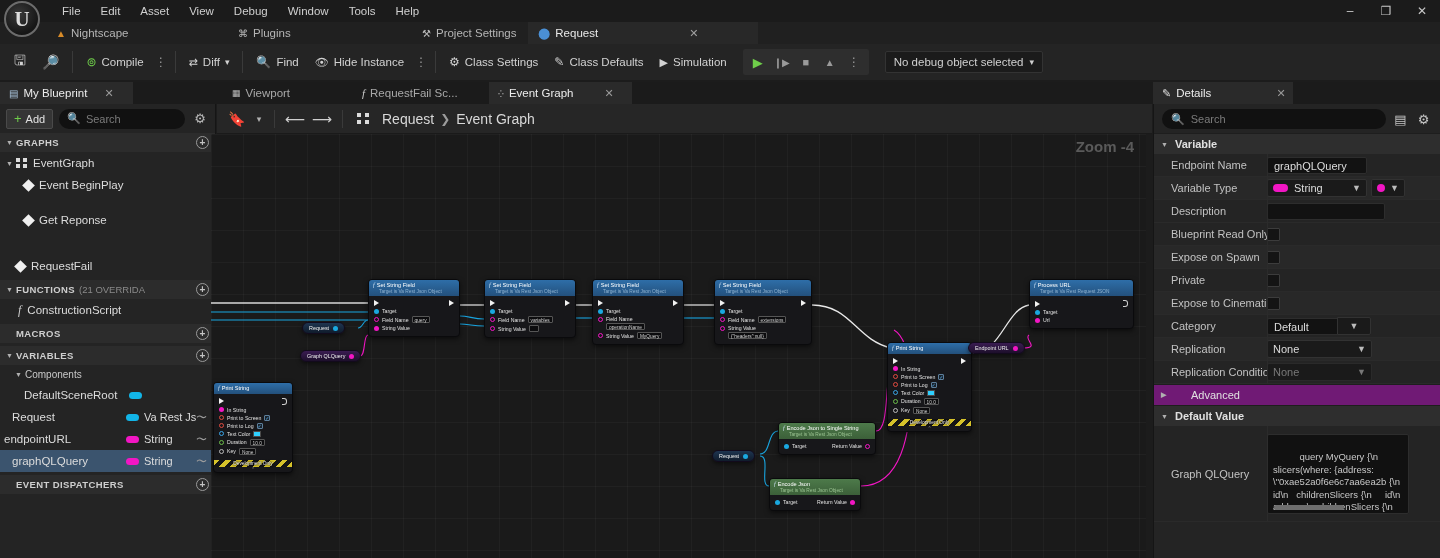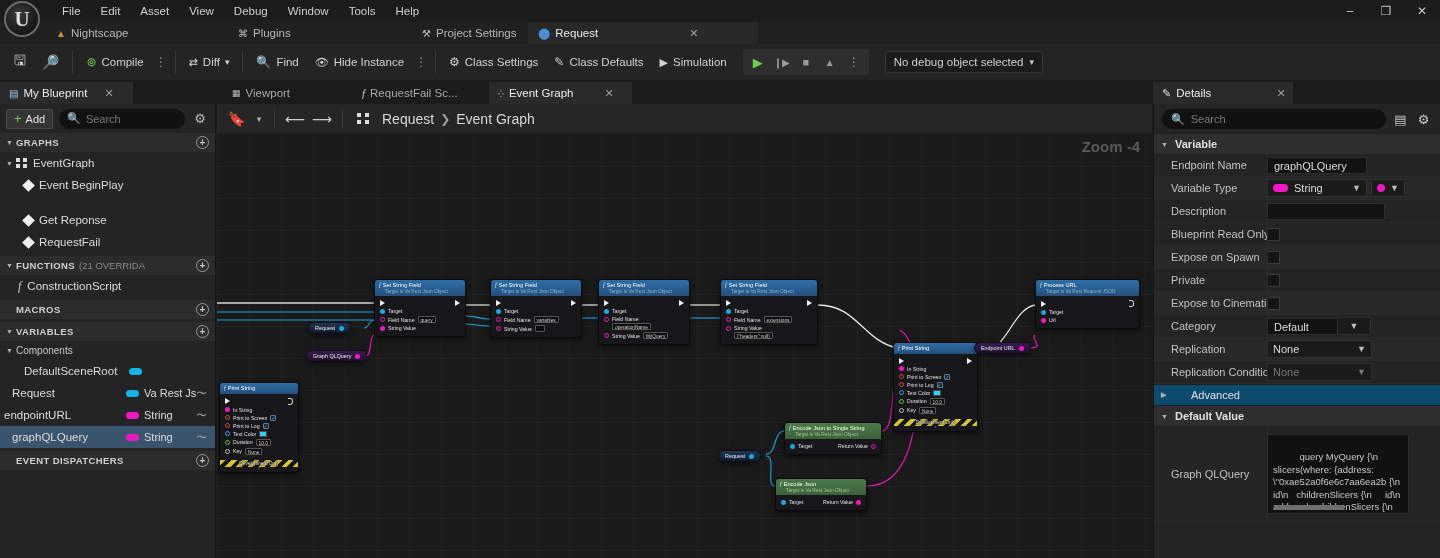--- a/index.html
+++ b/index.html
@@ -116,21 +116,21 @@
     position: absolute; right: 6px; top: 3px; width: 13px; height: 13px;
     border-radius: 50%; border: 1px solid #9a9a9a; color: #c4c4c4;
     font-size: 10px; line-height: 11px; text-align: center;
   }
   .tri { width: 10px; font-size: 7px; color: #b0b0b0; display: inline-block; }
   .row {
     display: flex; align-items: center; height: 22px; font-size: 11.5px;
     color: #dcdcdc; padding-left: 6px; position: relative;
   }
   .row.sel { background: #3b546e; }
-  .row.subhdr { font-size: 10px; color: #c9c9c9; height: 19px; }
+  .row.subhdr { font-size: 10px; color: #c9c9c9; height: 19px; margin-left: 9px; }
   .diamond {
     width: 9px; height: 9px; background: #f0f0f0; transform: rotate(45deg);
     margin-right: 6px; margin-left: 2px;
   }
   .ico-graph {
     width: 12px; height: 10px; margin-right: 5px; position: relative;
   }
   .ico-graph i {
     position: absolute; width: 4px; height: 4px; background: #dcdcdc; display: block;
   }
@@ -145,21 +145,21 @@
     position: absolute; left: 217px; top: 104px; width: 935px; height: 30px;
     background: #262626; display: flex; align-items: center; gap: 3px;
     padding-left: 8px; border-bottom: 1px solid #1a1a1a;
   }
   .gt-btn { width: 24px; height: 22px; display: flex; align-items: center; justify-content: center; color: #cfcfcf; font-size: 14px; }
   .gt-sep { width: 1px; height: 18px; background: #3a3a3a; margin: 0 5px; }
   .breadcrumb { display: flex; align-items: center; gap: 6px; font-size: 14px; color: #d8d8d8; margin-left: 6px; }
   .breadcrumb .sepchev { color: #9c9c9c; font-size: 12px; }
 
   .graphcanvas {
-    position: absolute; left: 217px; top: 134px; width: 935px; height: 424px;
+    position: absolute; left: 211px; top: 134px; width: 935px; height: 424px;
     background:
       repeating-linear-gradient(to right, rgba(255,255,255,.032) 0 1px, transparent 1px 32px),
       repeating-linear-gradient(to bottom, rgba(255,255,255,.032) 0 1px, transparent 1px 32px),
       #1a1a1a;
     overflow: hidden;
   }
   .zoomlabel {
     position: absolute; right: 12px; top: 4px; font-size: 15px;
     color: #5a5a5a; font-weight: bold; z-index: 20;
   }
@@ -437,21 +437,21 @@
       <span>EventGraph</span>
     </div>
     <div class="row" style="padding-left:22px;">
       <span class="diamond"></span>
       <span>Event BeginPlay</span>
     </div>
     <div class="row" style="padding-left:22px;margin-top:13px;">
       <span class="diamond"></span>
       <span>Get Reponse</span>
     </div>
-    <div class="row" style="padding-left:22px;">
+    <div class="row" style="padding-left:14px;margin-top:24px;">
       <span class="diamond"></span>
       <span>RequestFail</span>
     </div>
 
     <div class="sect-hdr">
       <span class="tri">▼</span>
       <span>FUNCTIONS</span>
       <span class="sub">(21 OVERRIDA</span>
       <span class="addcirc">+</span>
     </div>
@@ -972,21 +972,21 @@
         <div class="pname">Replication Condition</div>
         <div class="pval">
           <span class="sel2 dim" style="width:105px;">
             <span>None</span>
             <span class="chev">▼</span>
           </span>
         </div>
       </div>
     </div>
 
-    <div class="cat-hdr" style="background:#0c4a6e;gap:20px;">
+    <div class="cat-hdr" style="background:#701a75;gap:20px;">
       <span class="tri">▶</span>
       <span style="font-weight:normal;">Advanced</span>
     </div>
 
     <div class="cat-hdr">
       <span class="tri">▼</span>
       <span>Default Value</span>
     </div>
     <div class="prow2" style="height:96px;align-items:center;position:relative;">
       <div class="vsplit"></div>

